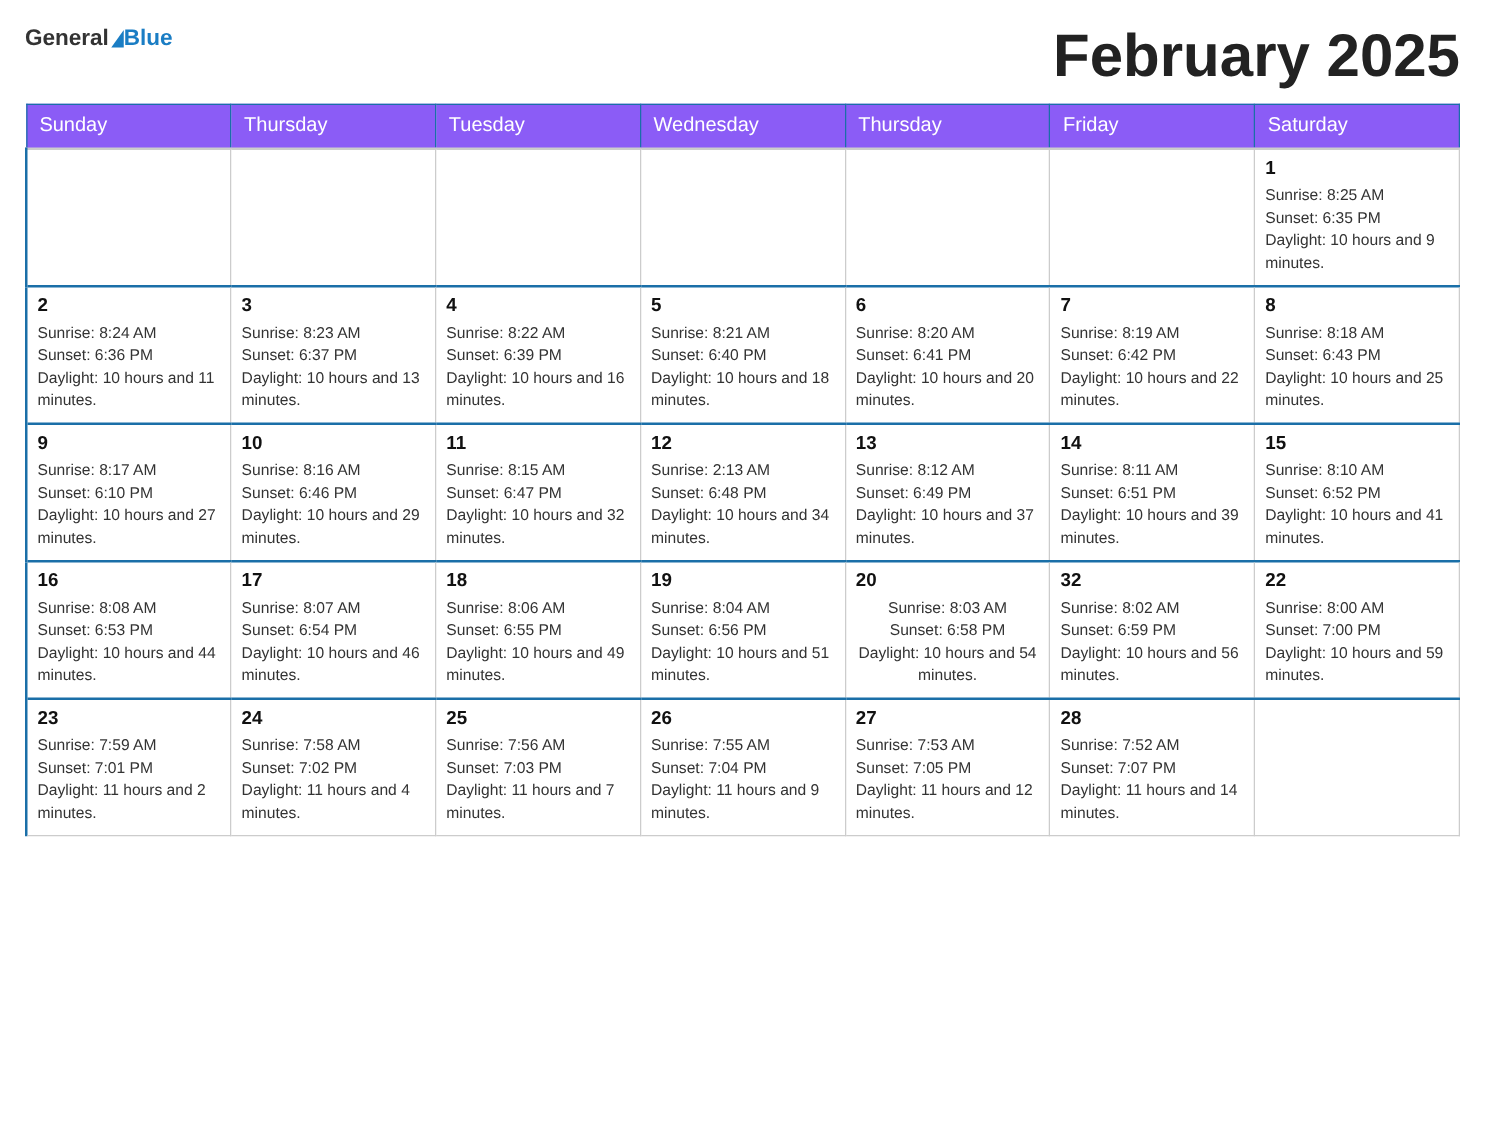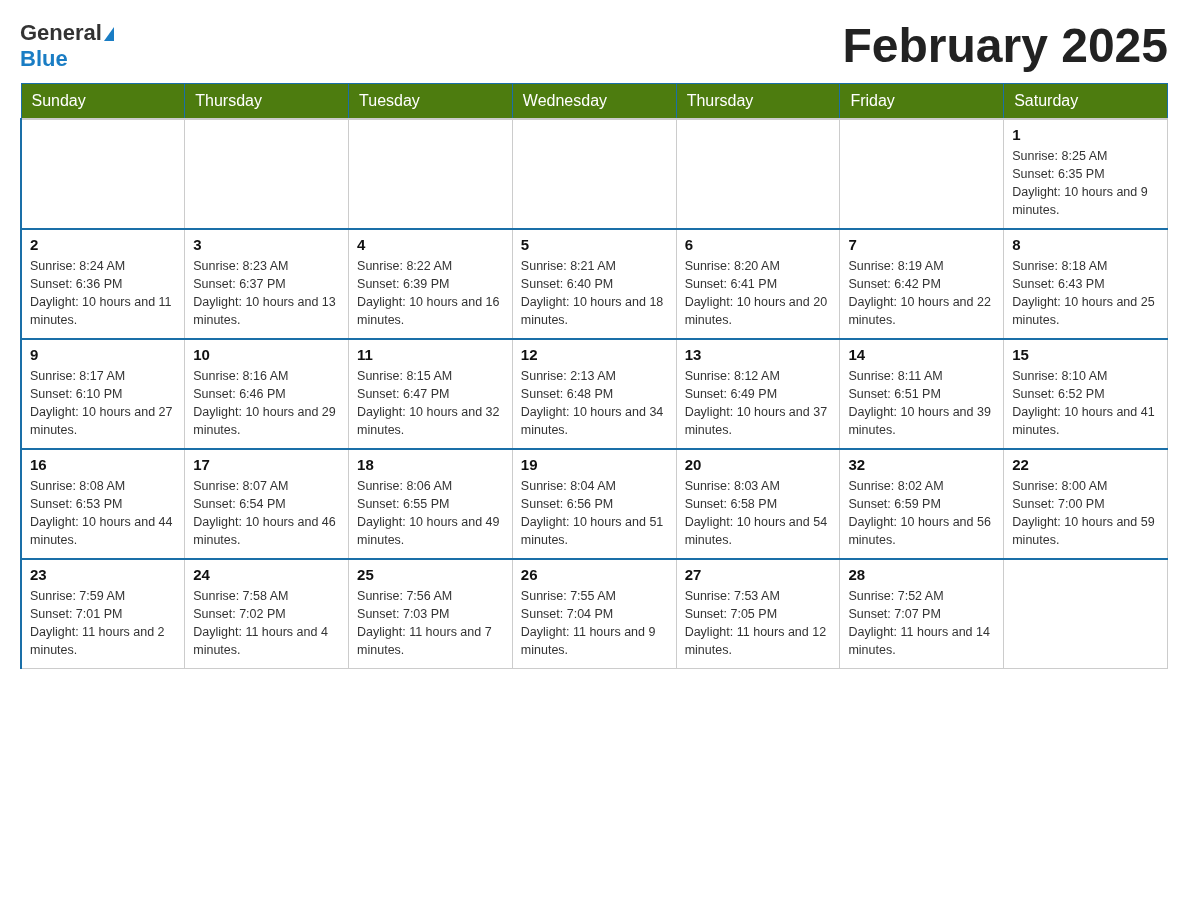--- a/index.html
+++ b/index.html
@@ -11,22 +11,22 @@
       min-height: 918px;
     }
     .header-area {
       display: flex;
       justify-content: space-between;
       align-items: flex-start;
       margin-bottom: 10px;
     }
     .logo {
       display: flex;
-      flex-direction: column;
-      font-size: 22px;
+      flex-direction: row;
+      font-size: 18px;
       font-weight: bold;
       line-height: 1.2;
     }
     .logo-general { color: #333; }
     .logo-blue { color: #1a7dc4; }
     .logo-triangle {
       display: inline-block;
       width: 0;
       height: 0;
       border-left: 10px solid transparent;
@@ -47,21 +47,21 @@
       font-size: 20px;
       color: #444;
       margin-top: 4px;
     }
     .calendar {
       width: 100%;
       border-collapse: collapse;
       margin-top: 10px;
     }
     .calendar th {
-      background-color: #4d7c0f;
+      background-color: #8b5cf6;
       color: #fff;
       font-size: 16px;
       font-weight: normal;
       padding: 8px 10px;
       border: 1px solid #1a6fa8;
       text-align: left;
     }
     .calendar td {
       border: 1px solid #ccc;
       vertical-align: top;
@@ -250,21 +250,21 @@
 Daylight: 10 hours and 49 minutes.</div>
         </td>
         <td>
           <span class="day-number">19</span>
           <div class="day-info" style="white-space: pre-line;">Sunrise: 8:04 AM
 Sunset: 6:56 PM
 Daylight: 10 hours and 51 minutes.</div>
         </td>
         <td>
           <span class="day-number">20</span>
-          <div class="day-info" style="white-space: pre-line;">Sunrise: 8:03 AM
+          <div class="day-info" style="white-space: pre-line; text-align: center;">Sunrise: 8:03 AM
 Sunset: 6:58 PM
 Daylight: 10 hours and 54 minutes.</div>
         </td>
         <td>
           <span class="day-number">32</span>
           <div class="day-info" style="white-space: pre-line;">Sunrise: 8:02 AM
 Sunset: 6:59 PM
 Daylight: 10 hours and 56 minutes.</div>
         </td>
         <td>

